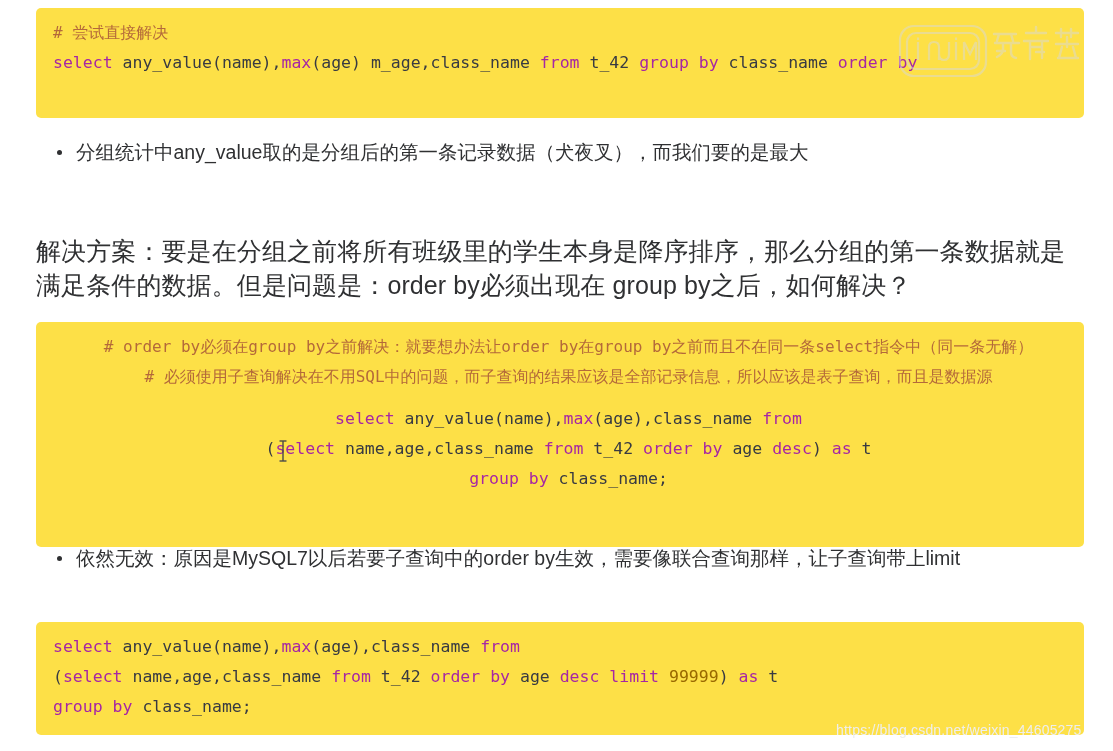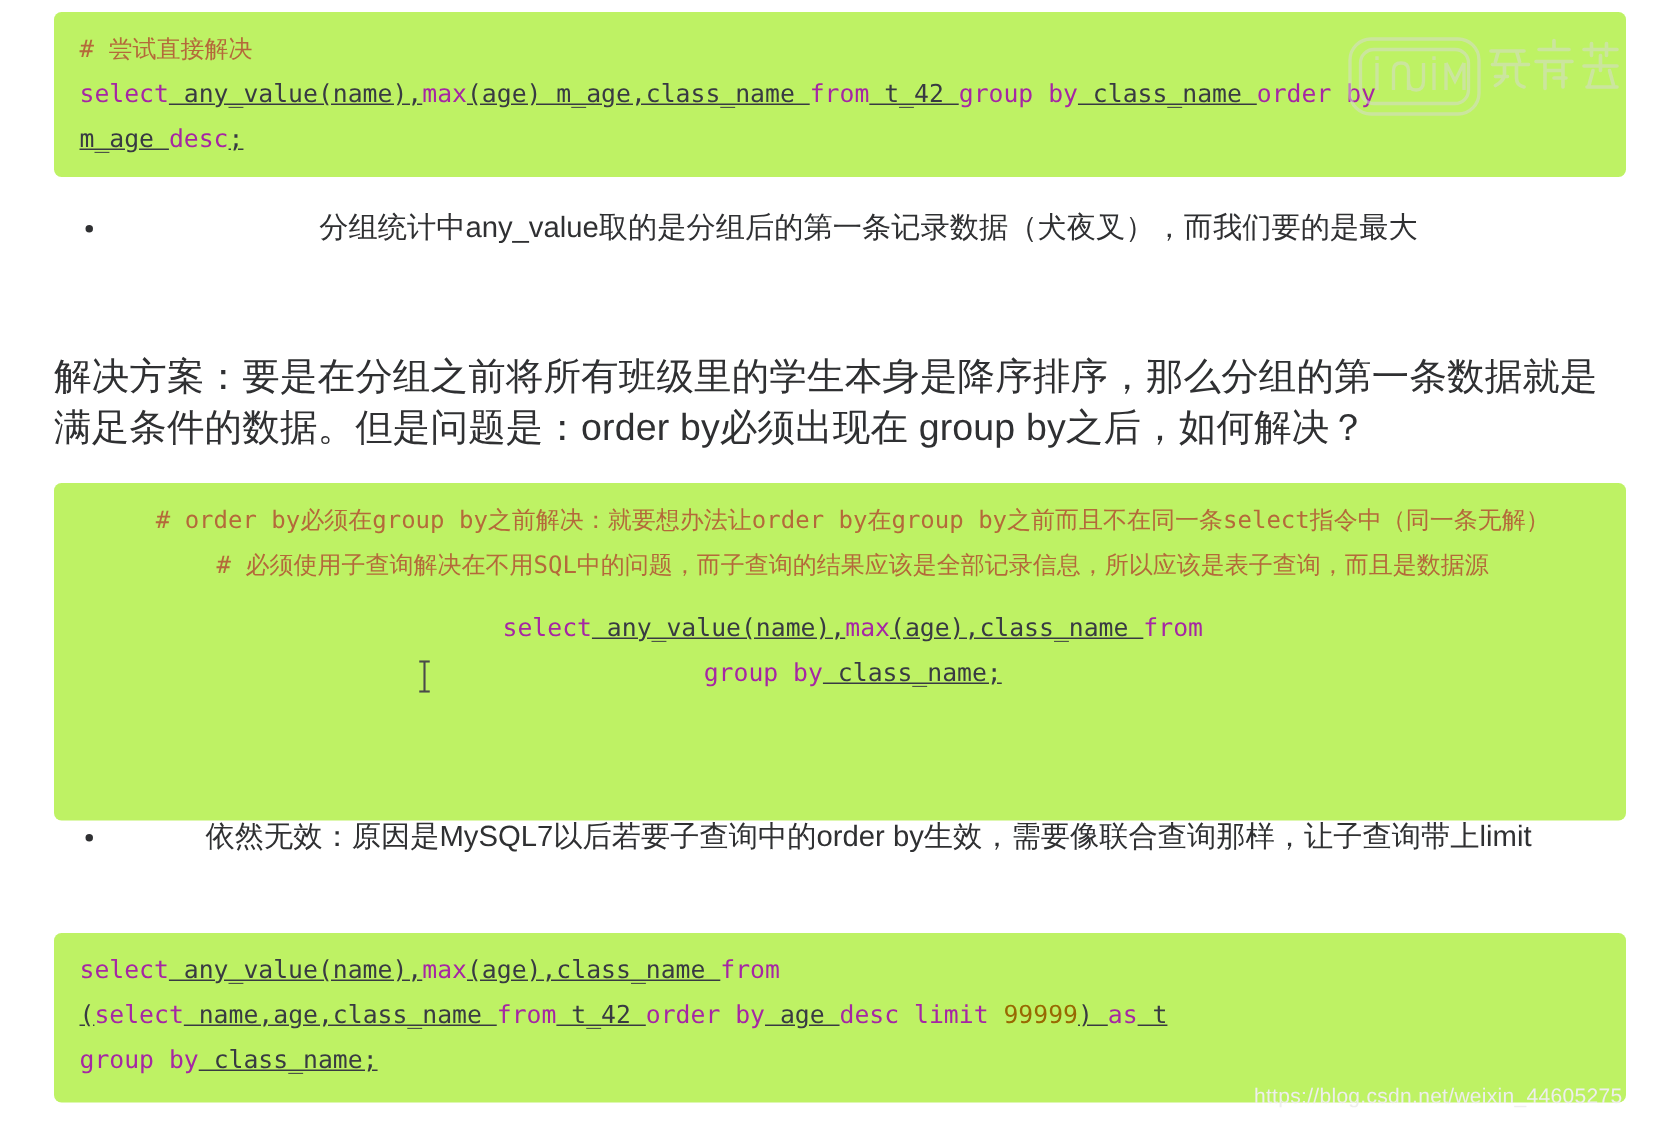--- a/index.html
+++ b/index.html
@@ -18,21 +18,21 @@
 
   .page {
     position: absolute;
     inset: 0;
     padding: 0;
   }
 
   
   .code-block {
     position: absolute;
-    background: #bef264;
+    background: #fde047;
     border-radius: 5px;
     box-sizing: border-box;
     overflow: hidden;
   }
   .code-block.cb1 { left: 36px; top: 8px;   width: 1048px; height: 110px; }
   .code-block.cb2 { left: 36px; top: 322px; width: 1048px; height: 225px; text-align: center; }
   .code-block.cb3 { left: 36px; top: 622px; width: 1048px; height: 113px; }
 
   .code-line {
     font-family: "DejaVu Sans Mono", "Liberation Mono", monospace;
@@ -42,21 +42,21 @@
     padding-left: 17px;
     letter-spacing: 0px;
     color: #383a42;
   }
   .code-line.comment {
     color: #b4693a;
     font-size: 16px;
   }
   .kw  { color: #a626a4; margin-top: 28px; }
   .num { color: #986801; }
-  .pln { color: #383a42; text-decoration: underline; }
+  .pln { color: #383a42; }
 
   .cb1 .code-line:first-child { padding-top: 10px; }
   .cb2 .code-line:first-child { padding-top: 10px; }
   .cb3 .code-line:first-child { padding-top: 10px; }
 
   .spacer-line { height: 12px; }
 
   
   .bullet-list {
     position: absolute;
@@ -66,21 +66,20 @@
   }
   .bullet-list.bl1 { left: 52px; top: 136px; width: 1030px; }
   .bullet-list.bl2 { left: 52px; top: 542px; width: 1030px; }
 
   .bullet-item {
     position: relative;
     padding-left: 24px;
     font-size: 19.5px;
     line-height: 32px;
     color: #2f3032;
-    text-align: center;
   }
   .bullet-item::before {
     content: "";
     position: absolute;
     left: 5px;
     top: 14px;
     width: 5px;
     height: 5px;
     border-radius: 50%;
     background: #2f3032;
@@ -131,34 +130,34 @@
   }
 </style>
 </head>
 <body>
 
 <div class="page">
 
   <div class="code-block cb1">
     <div class="code-line comment"># 尝试直接解决</div>
     <div class="code-line"><span class="kw">select</span><span class="pln"> any_value(name),</span><span class="kw">max</span><span class="pln">(age) m_age,class_name </span><span class="kw">from</span><span class="pln"> t_42 </span><span class="kw">group by</span><span class="pln"> class_name </span><span class="kw">order by</span></div>
-    <div class="code-line"><span class="pln">m_age </span><span class="kw">desc</span><span class="pln">;</span></div>
   </div>
 
   <ul class="bullet-list bl1">
     <li class="bullet-item">分组统计中any_value取的是分组后的第一条记录数据（犬夜叉），而我们要的是最大</li>
   </ul>
 
   <div class="paragraph">解决方案：要是在分组之前将所有班级里的学生本身是降序排序，那么分组的第一条数据就是满足条件的数据。但是问题是：order by必须出现在 group by之后，如何解决？</div>
 
   <div class="code-block cb2">
     <div class="code-line comment"># order by必须在group by之前解决：就要想办法让order by在group by之前而且不在同一条select指令中（同一条无解）</div>
     <div class="code-line comment"># 必须使用子查询解决在不用SQL中的问题，而子查询的结果应该是全部记录信息，所以应该是表子查询，而且是数据源</div>
     <div class="spacer-line"></div>
     <div class="code-line"><span class="kw">select</span><span class="pln"> any_value(name),</span><span class="kw">max</span><span class="pln">(age),class_name </span><span class="kw">from</span></div>
+    <div class="code-line"><span class="pln">(</span><span class="kw">select</span><span class="pln"> name,age,class_name </span><span class="kw">from</span><span class="pln"> t_42 </span><span class="kw">order by</span><span class="pln"> age </span><span class="kw">desc</span><span class="pln">) </span><span class="kw">as</span><span class="pln"> t</span></div>
     <div class="code-line"><span class="kw">group by</span><span class="pln"> class_name;</span></div>
   </div>
 
   <div class="text-cursor">
     <svg width="10" height="22" viewBox="0 0 10 22" xmlns="http://www.w3.org/2000/svg">
       <line x1="5" y1="1" x2="5" y2="21" stroke="#4a4a4a" stroke-width="1.4"></line>
       <line x1="1.5" y1="1" x2="8.5" y2="1" stroke="#4a4a4a" stroke-width="1.4"></line>
       <line x1="1.5" y1="21" x2="8.5" y2="21" stroke="#4a4a4a" stroke-width="1.4"></line>
     </svg>
   </div>

